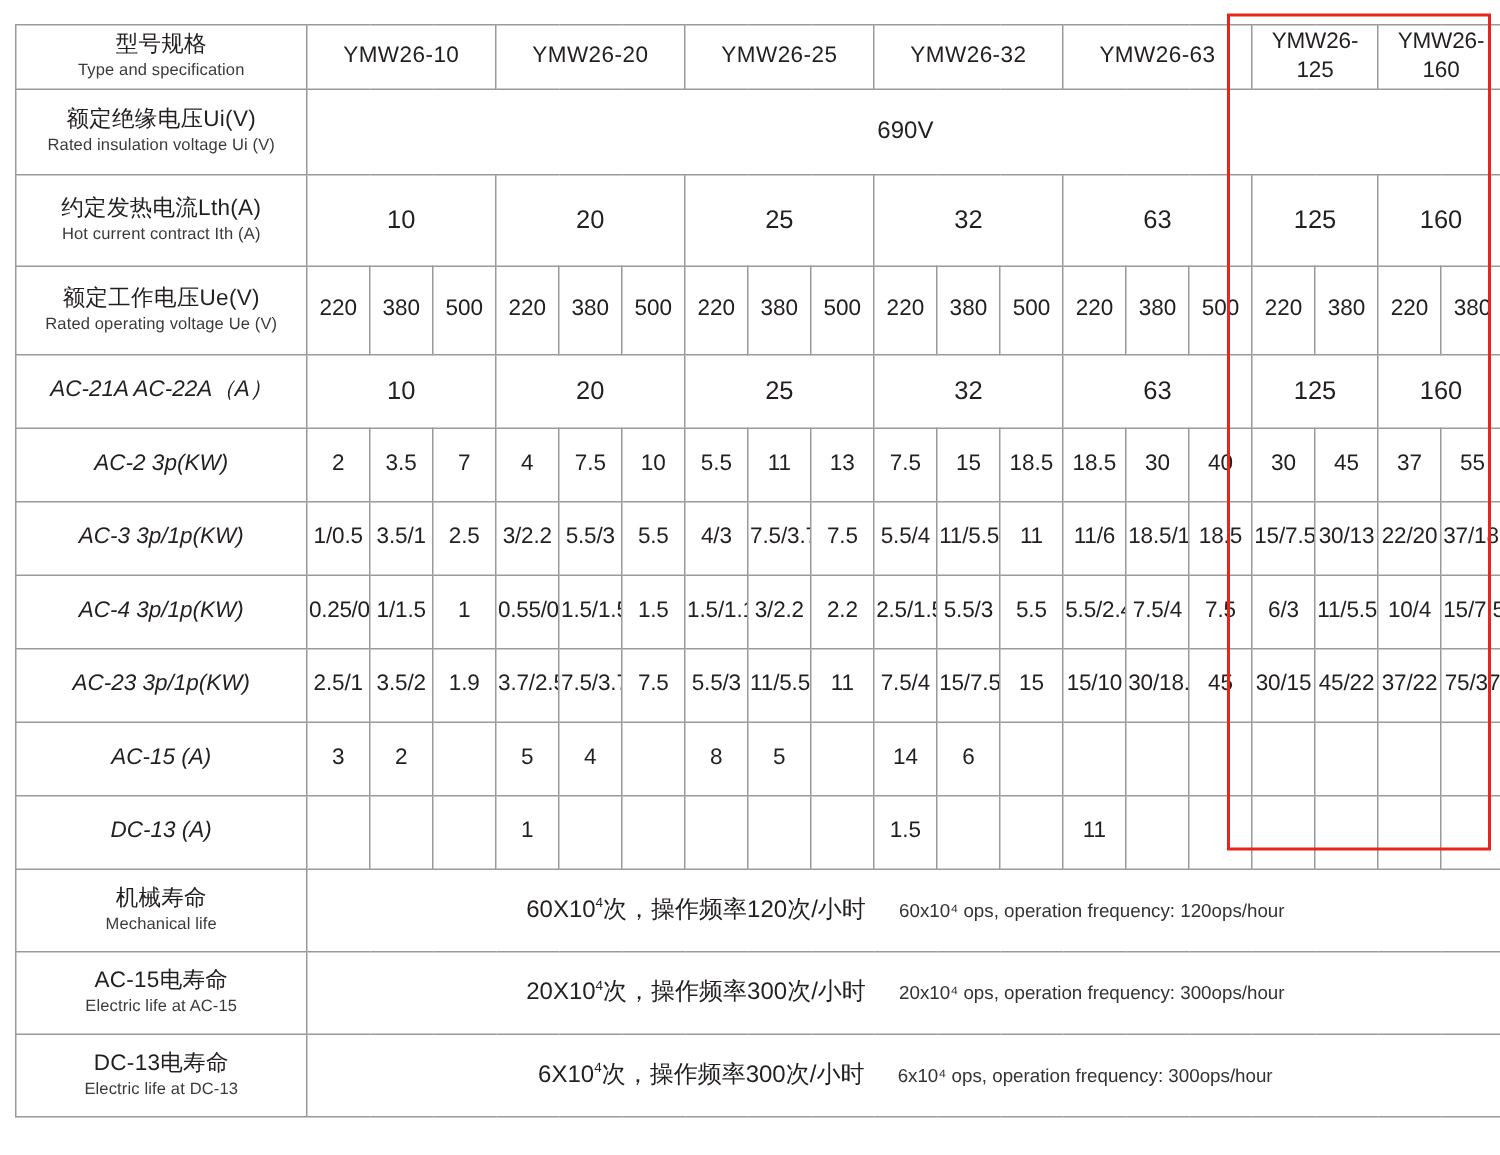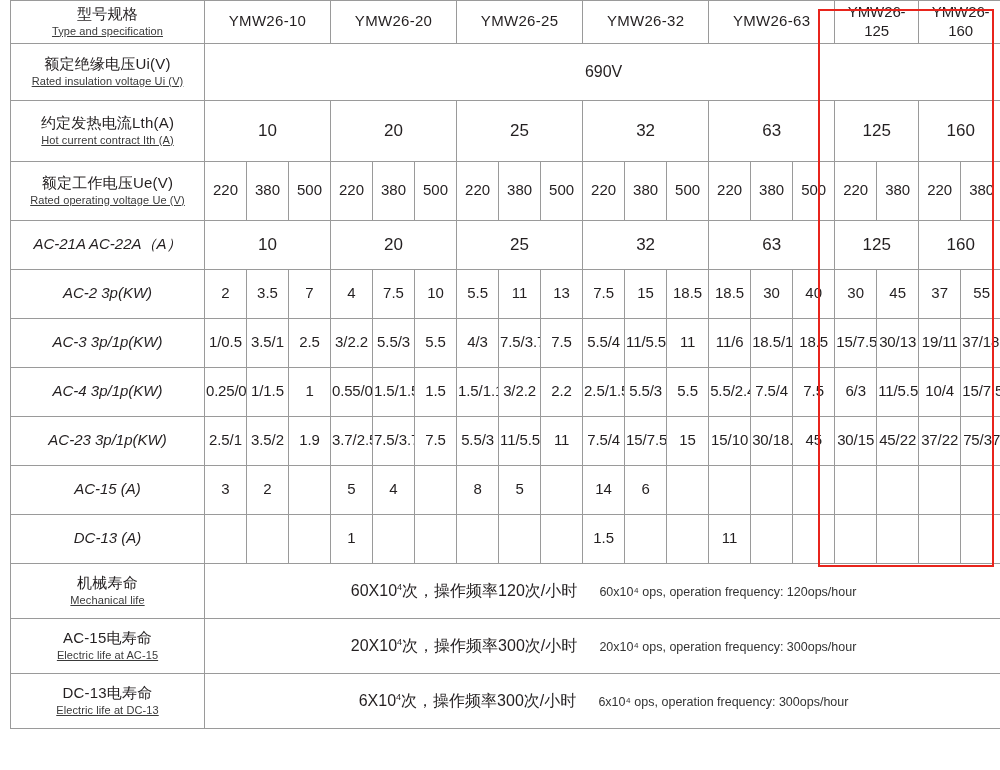--- a/index.html
+++ b/index.html
@@ -13,21 +13,21 @@
     font-family: "Liberation Sans", sans-serif;
     color: #231f20;
     position: relative;
     overflow: hidden;
   }
   .sheet {
     position: relative;
     width: 1000px;
     height: 770px;
     box-sizing: border-box;
-    padding: 0 6px 6px 6px;
+    padding: 16px 6px 6px 6px;
   }
   table.spec {
     border-collapse: collapse;
     width: 988px;
     margin-left: 4px;
     table-layout: fixed;
   }
   table.spec td {
     border: 1px solid #9a9a9a;
     text-align: center;
@@ -49,21 +49,20 @@
     font-size: 15px;
     color: #231f20;
     letter-spacing: 0.2px;
   }
   .en {
     display: block;
     font-size: 11px;
     color: #3a3a3a;
     margin-top: 1px;
     letter-spacing: 0.1px;
-    text-decoration: underline;
   }
   .hdr-model .cn { font-size: 15px; }
   .hdr-model .en { font-size: 11px; }
   td.modelhead {
     background: #f2f2f2;
     font-size: 15px;
     letter-spacing: 0.3px;
     padding: 10px 1px;
   }
   td.small {
@@ -244,21 +243,21 @@
       <td class="small">7.5/3.7</td>
       <td class="small">7.5</td>
       <td class="small">5.5/4</td>
       <td class="small">11/5.5</td>
       <td class="small">11</td>
       <td class="small">11/6</td>
       <td class="small">18.5/11</td>
       <td class="small">18.5</td>
       <td class="small">15/7.5</td>
       <td class="small">30/13</td>
-      <td class="small">19/11</td>
+      <td class="small">22/20</td>
       <td class="small">37/18.5</td>
     </tr>
 
     <tr>
       <td class="rowhead rowlabel-onlycn" style="height:44px">AC-4 3p/1p(KW)</td>
       <td class="xsmall">0.25/0.35</td>
       <td class="small">1/1.5</td>
       <td class="small">1</td>
       <td class="xsmall">0.55/0.75</td>
       <td class="small">1.5/1.5</td>

